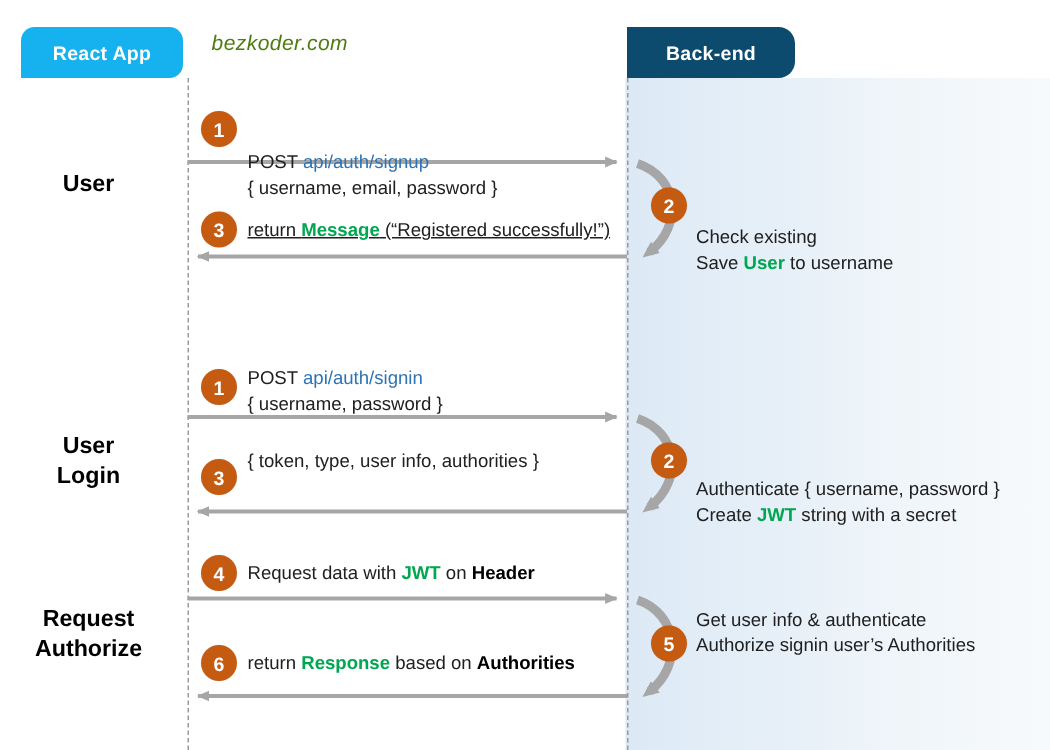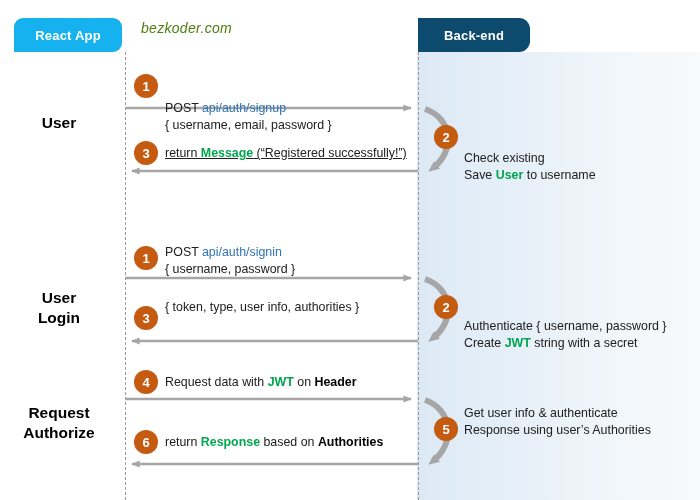--- a/index.html
+++ b/index.html
@@ -211,20 +211,20 @@
   <div class="msg" style="left:165px; top:299px;">
     <div>{ token, type, user info, authorities }</div>
   </div>
 
   <div class="msg" style="left:165px; top:374px;">
     <div><span>Request  data with </span><span class="green">JWT</span><span> on </span><span class="bold">Header</span></div>
   </div>
 
   <div class="msg" style="left:464px; top:405px;">
     <div>Get user info &amp; authenticate</div>
-    <div>Response using user’s Authorities</div>
+    <div>Authorize signin user’s Authorities</div>
   </div>
 
   <div class="msg" style="left:165px; top:434px;">
     <div><span>return </span><span class="green">Response</span><span> based on </span><span class="bold">Authorities</span></div>
   </div>
 
 </div>
 
 </body></html>

